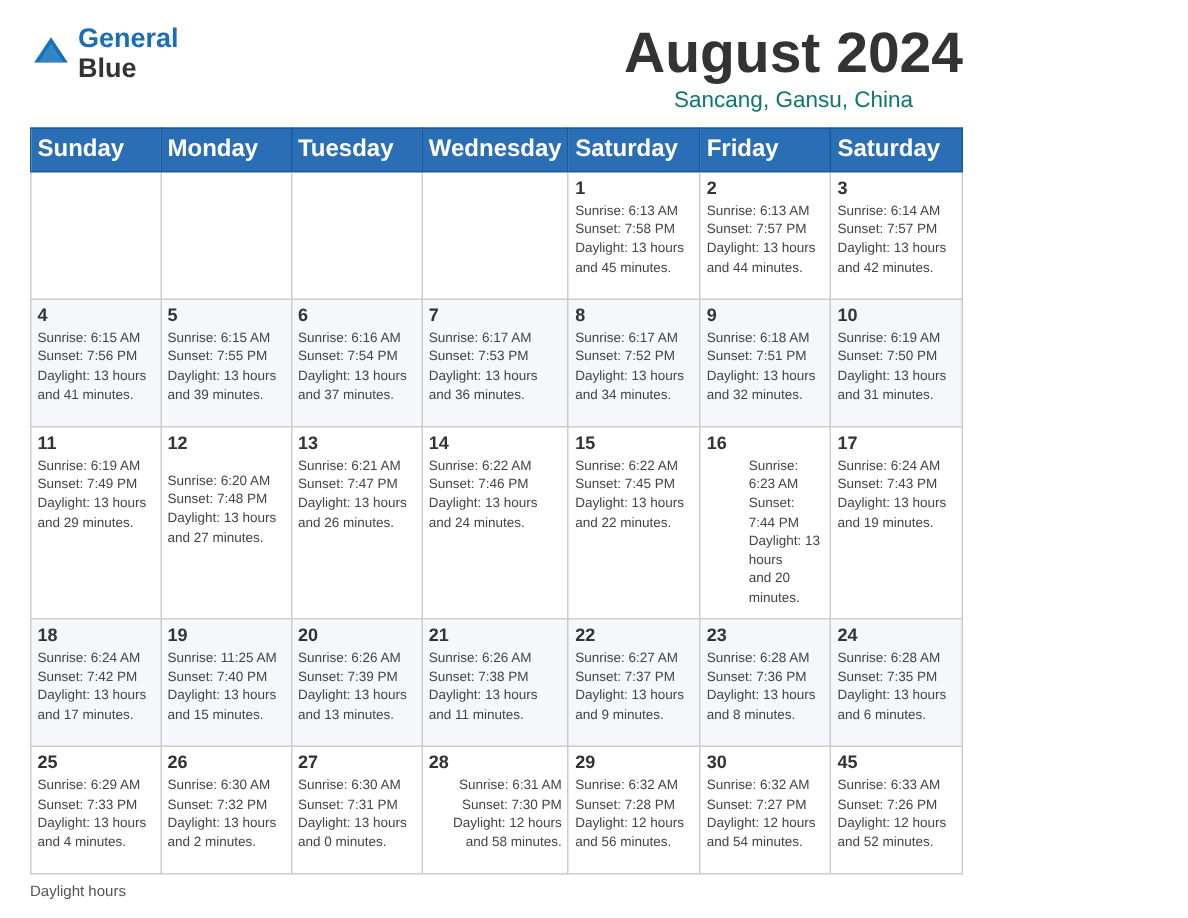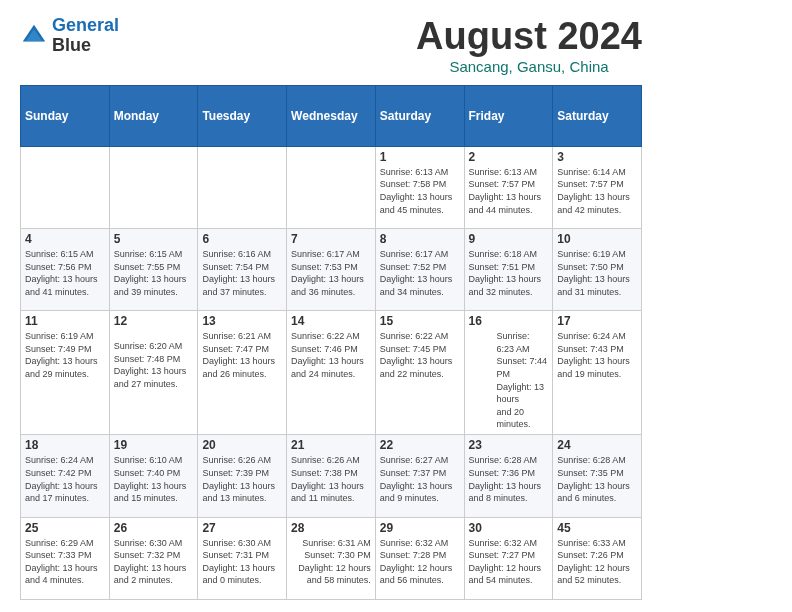--- a/index.html
+++ b/index.html
@@ -55,23 +55,23 @@
       color: #0f766e;
     }
     .calendar-table {
       width: 100%;
       border-collapse: collapse;
       flex: 1;
     }
     .calendar-table th {
       background-color: #2a6eb5;
       color: #fff;
-      font-size: 12px;
+      font-size: 16px;
       font-weight: bold;
-      padding: 23px 4px;
+      padding: 5px 4px;
       text-align: left;
       border: 1px solid #1a5a9a;
     }
     .calendar-table td {
       border: 1px solid #ccc;
       vertical-align: top;
       padding: 3px 4px;
       font-size: 9.5px;
       color: #333;
       background: #fff;
@@ -268,21 +268,21 @@
         <tr>
           <td>
             <div class="day-number">18</div>
             <div class="day-info" style="white-space: pre-line;">Sunrise: 6:24 AM
 Sunset: 7:42 PM
 Daylight: 13 hours
 and 17 minutes.</div>
           </td>
           <td>
             <div class="day-number">19</div>
-            <div class="day-info" style="white-space: pre-line;">Sunrise: 6:10 AM
+            <div class="day-info" style="white-space: pre-line;">Sunrise: 11:25 AM
 Sunset: 7:40 PM
 Daylight: 13 hours
 and 15 minutes.</div>
           </td>
           <td>
             <div class="day-number">20</div>
             <div class="day-info" style="white-space: pre-line;">Sunrise: 6:26 AM
 Sunset: 7:39 PM
 Daylight: 13 hours
 and 13 minutes.</div>
@@ -363,13 +363,16 @@
             <div class="day-number">45</div>
             <div class="day-info" style="white-space: pre-line;">Sunrise: 6:33 AM
 Sunset: 7:26 PM
 Daylight: 12 hours
 and 52 minutes.</div>
           </td>
         </tr>
       </tbody>
   </table>
 
+  <div class="footer">
+    <span>Daylight hours</span>
+  </div>
 </div>
 
 </body></html>

